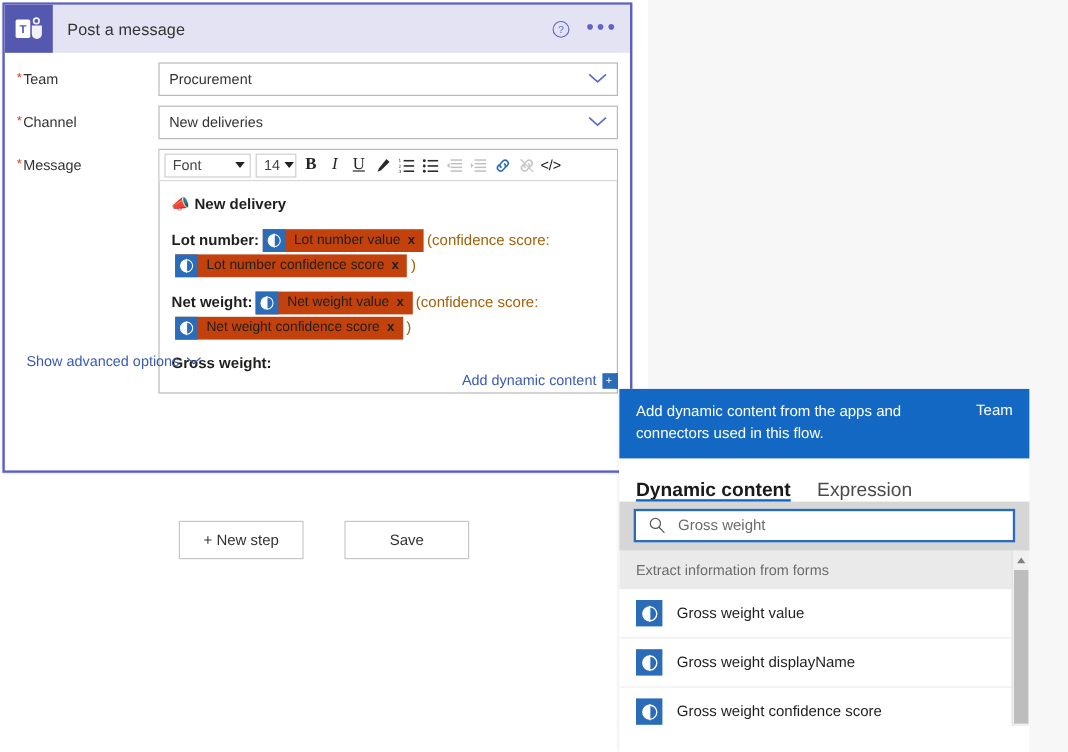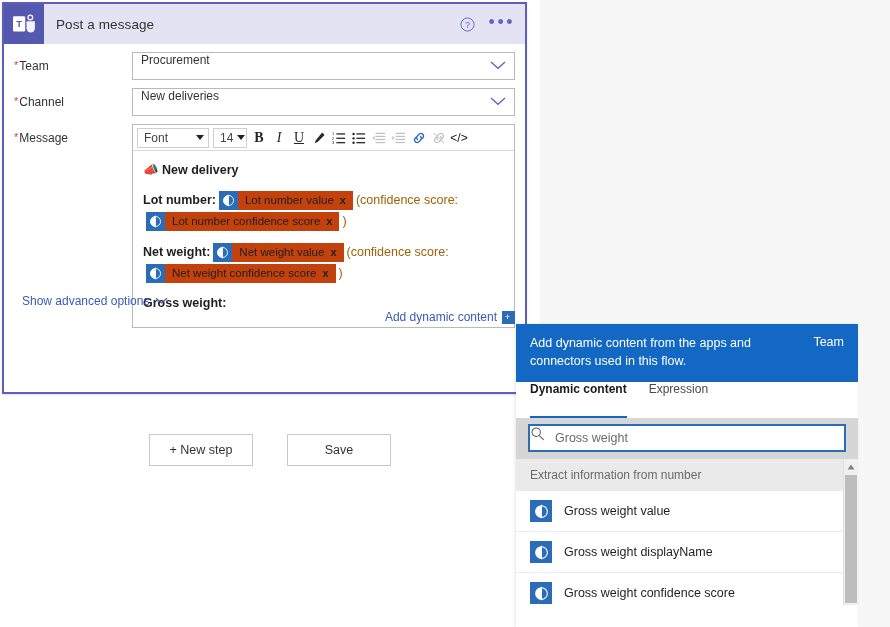--- a/index.html
+++ b/index.html
@@ -100,21 +100,21 @@
     vertical-align: top;
     margin-right: 1px;
   }
   .combo {
     position: relative;
     flex: 1;
     height: 28px;
     border: 1px solid #b9b9b9;
     background: #ffffff;
     display: flex;
-    align-items: flex-start;
+    align-items: center;
     padding: 0 30px 0 8px;
     font-size: 12px;
     color: #333333;
     cursor: pointer;
   }
   .chev {
     position: absolute;
     right: 8px; top: 50%;
     transform: translateY(-50%);
     color: #5c6bc0;
@@ -297,23 +297,23 @@
   }
   .dc-tabs {
     display: flex;
     align-items: flex-end;
     height: 36px;
     padding-left: 14px;
     gap: 22px;
     background: #ffffff;
   }
   .dc-tab {
-    font-size: 12px;
+    font-size: 16px;
     color: #4a4a4a;
-    padding-bottom: 22px;
+    padding-bottom: 0;
     cursor: pointer;
     position: relative;
   }
   .dc-tab.active {
     color: #1a1a1a;
     font-weight: bold;
   }
   .dc-tab.active::after {
     content: "";
     position: absolute;
@@ -323,21 +323,22 @@
   }
   .dc-search-band {
     background: #d6d6d6;
     padding: 6px 12px 7px 12px;
   }
   .dc-search {
     position: relative;
     height: 28px;
     background: #ffffff;
     border: 2px solid #2b6cb8;
-    display: flex; align-items: flex-start;
+    display: flex; align-items: flex-end;
+    padding-left: 10px;
   }
   .dc-search input {
     border: 0; outline: 0;
     flex: 1;
     height: 100%;
     padding-left: 10px;
     font-size: 12.5px;
     color: #6b6b6b;
     font-family: "Liberation Sans", sans-serif;
     background: transparent;
@@ -650,21 +651,21 @@
           <svg width="15" height="15" viewBox="0 0 16 16">
             <circle cx="6.6" cy="6.6" r="4.5" fill="none" stroke="#5a5a5a" stroke-width="1.1"></circle>
             <path d="M10 10.2L14.3 14.6" stroke="#5a5a5a" stroke-width="1.1" stroke-linecap="round"></path>
           </svg>
         </span>
         <input type="text" value="Gross weight" style="">
       </div>
     </div>
 
     <div class="dc-list">
-      <div class="dc-group">Extract information from number</div>
+      <div class="dc-group">Extract information from forms</div>
 
       <div class="dc-item">
         <span class="dc-item-ic">
           <svg width="15" height="15" viewBox="0 0 16 16">
             <circle cx="8" cy="8" r="6.2" fill="none" stroke="#ffffff" stroke-width="1.2"></circle>
             <path d="M8 1.8a6.2 6.2 0 0 0 0 12.4z" fill="#ffffff"></path>
             <rect x="7.5" y="0.8" width="1" height="14.4" fill="#ffffff"></rect>
           </svg>
         </span>
         <span class="dc-item-lbl">Gross weight value</span>

